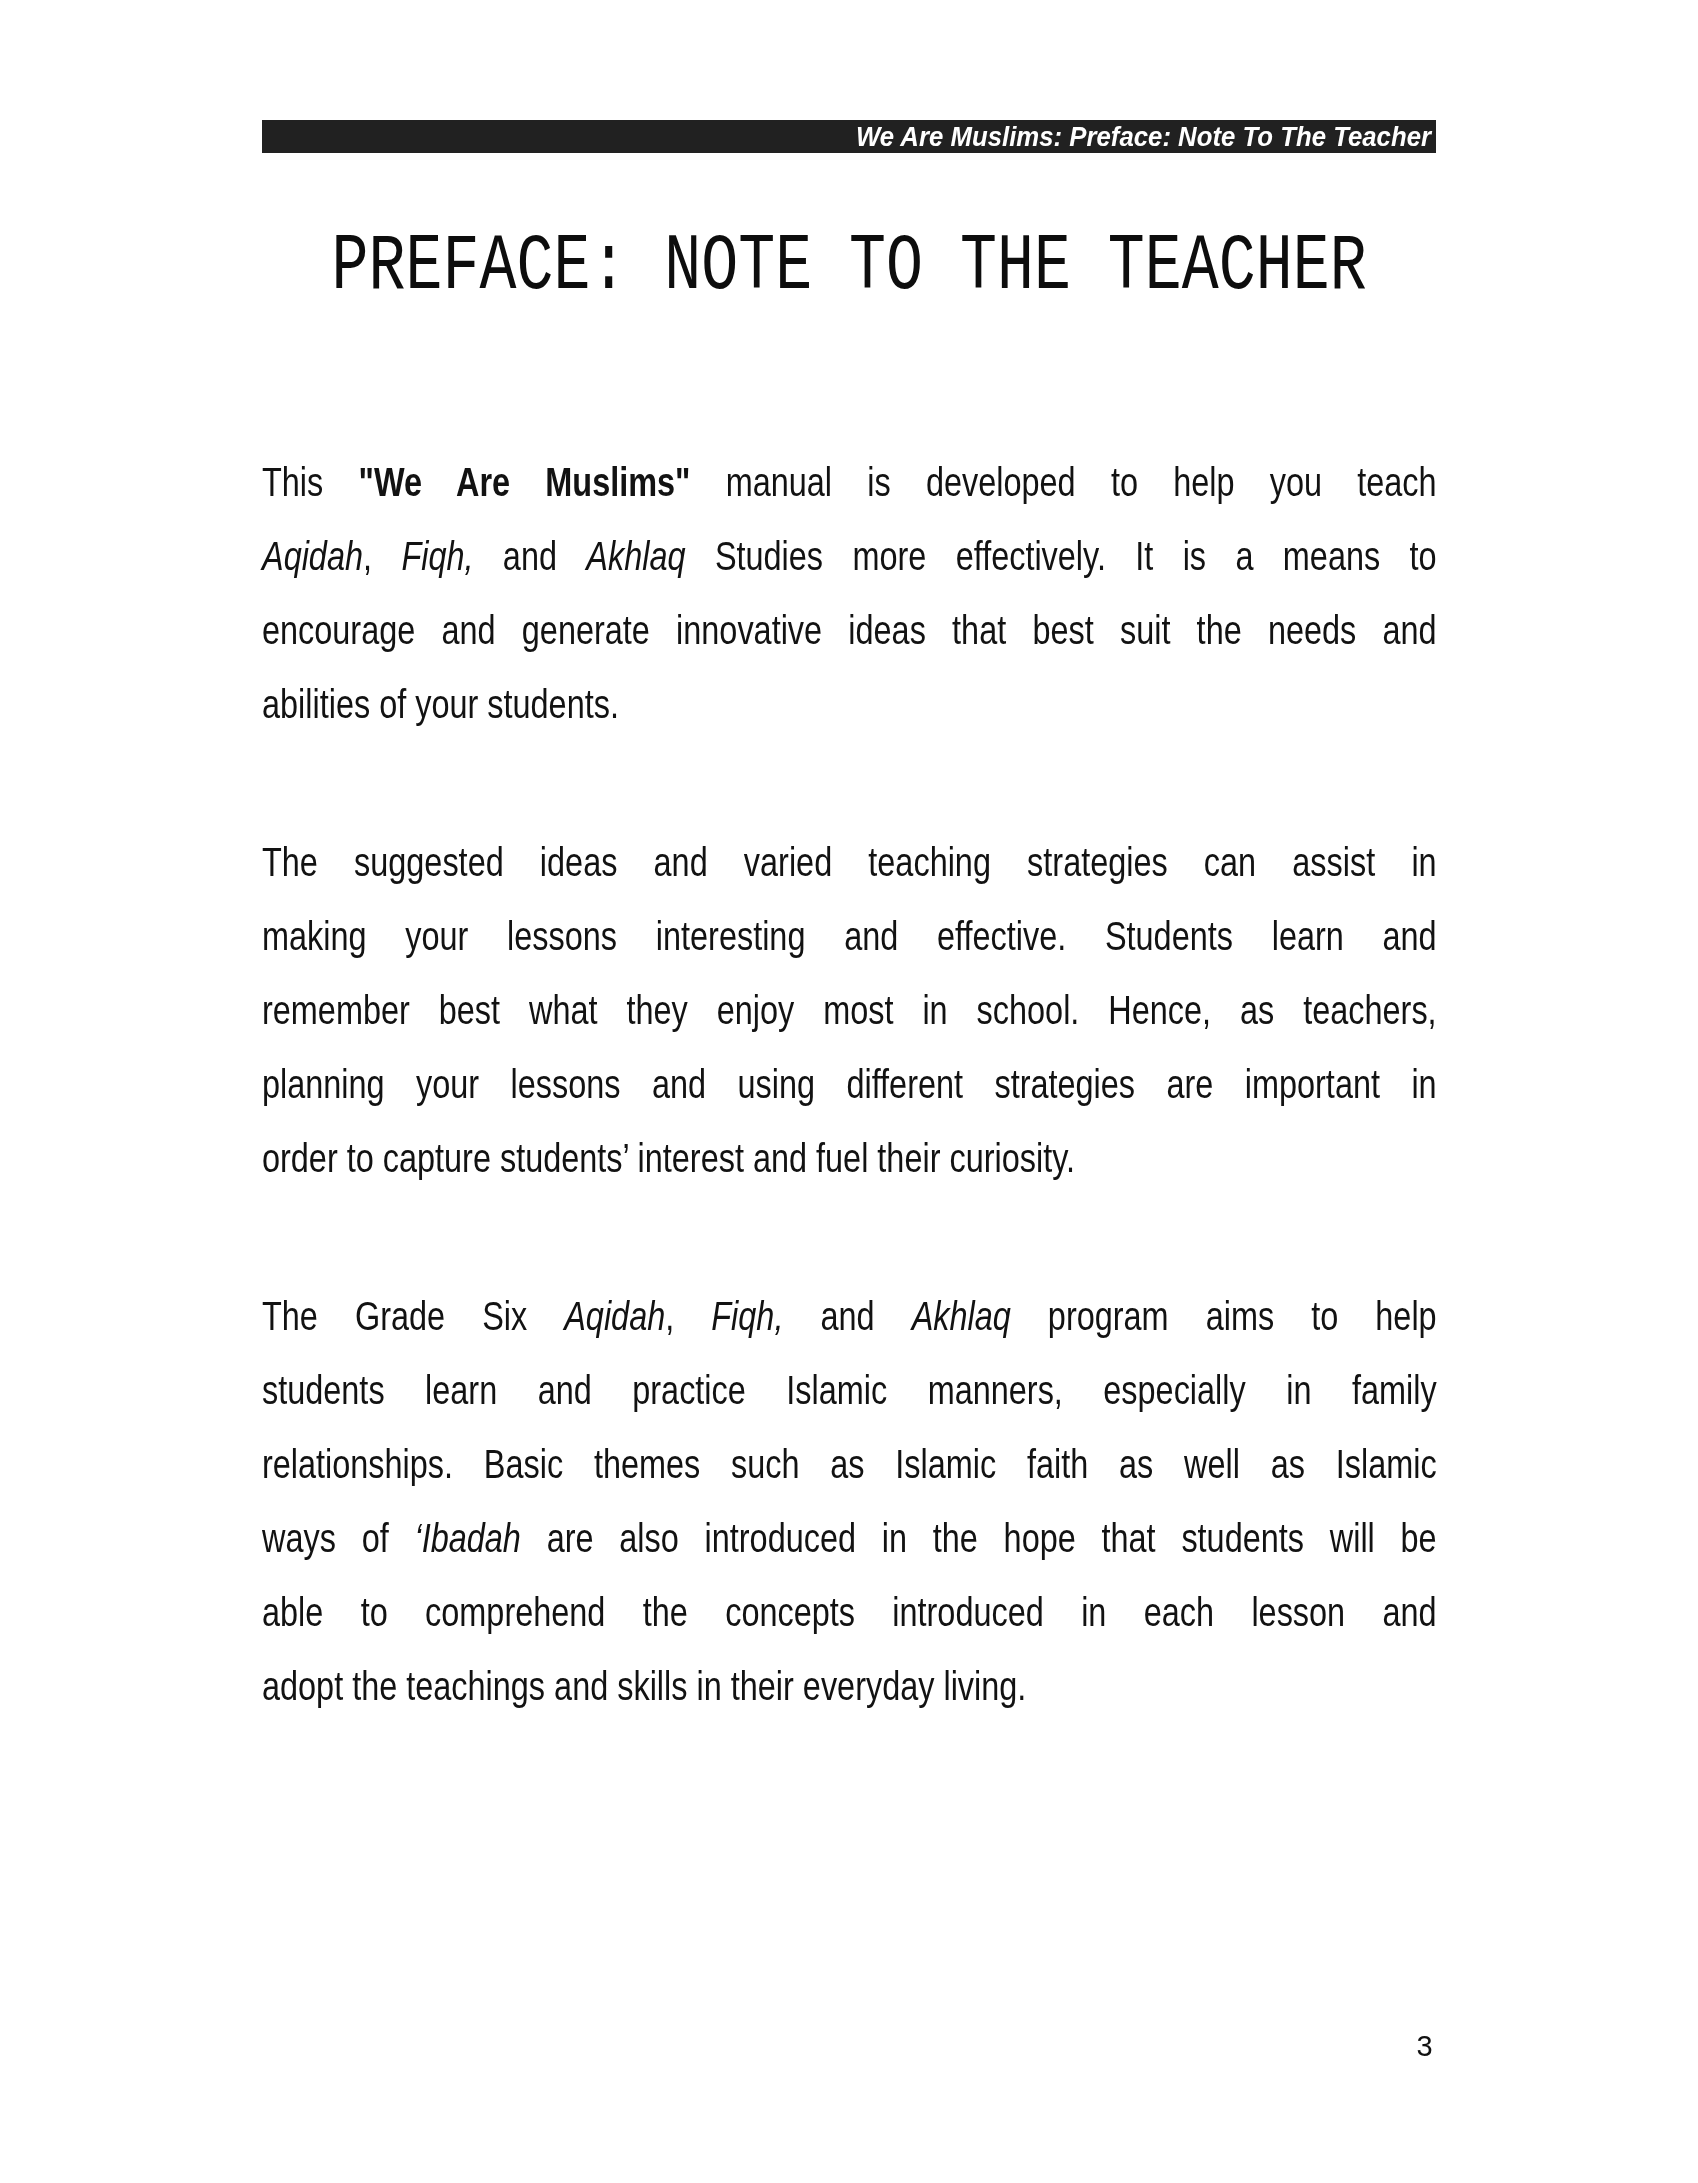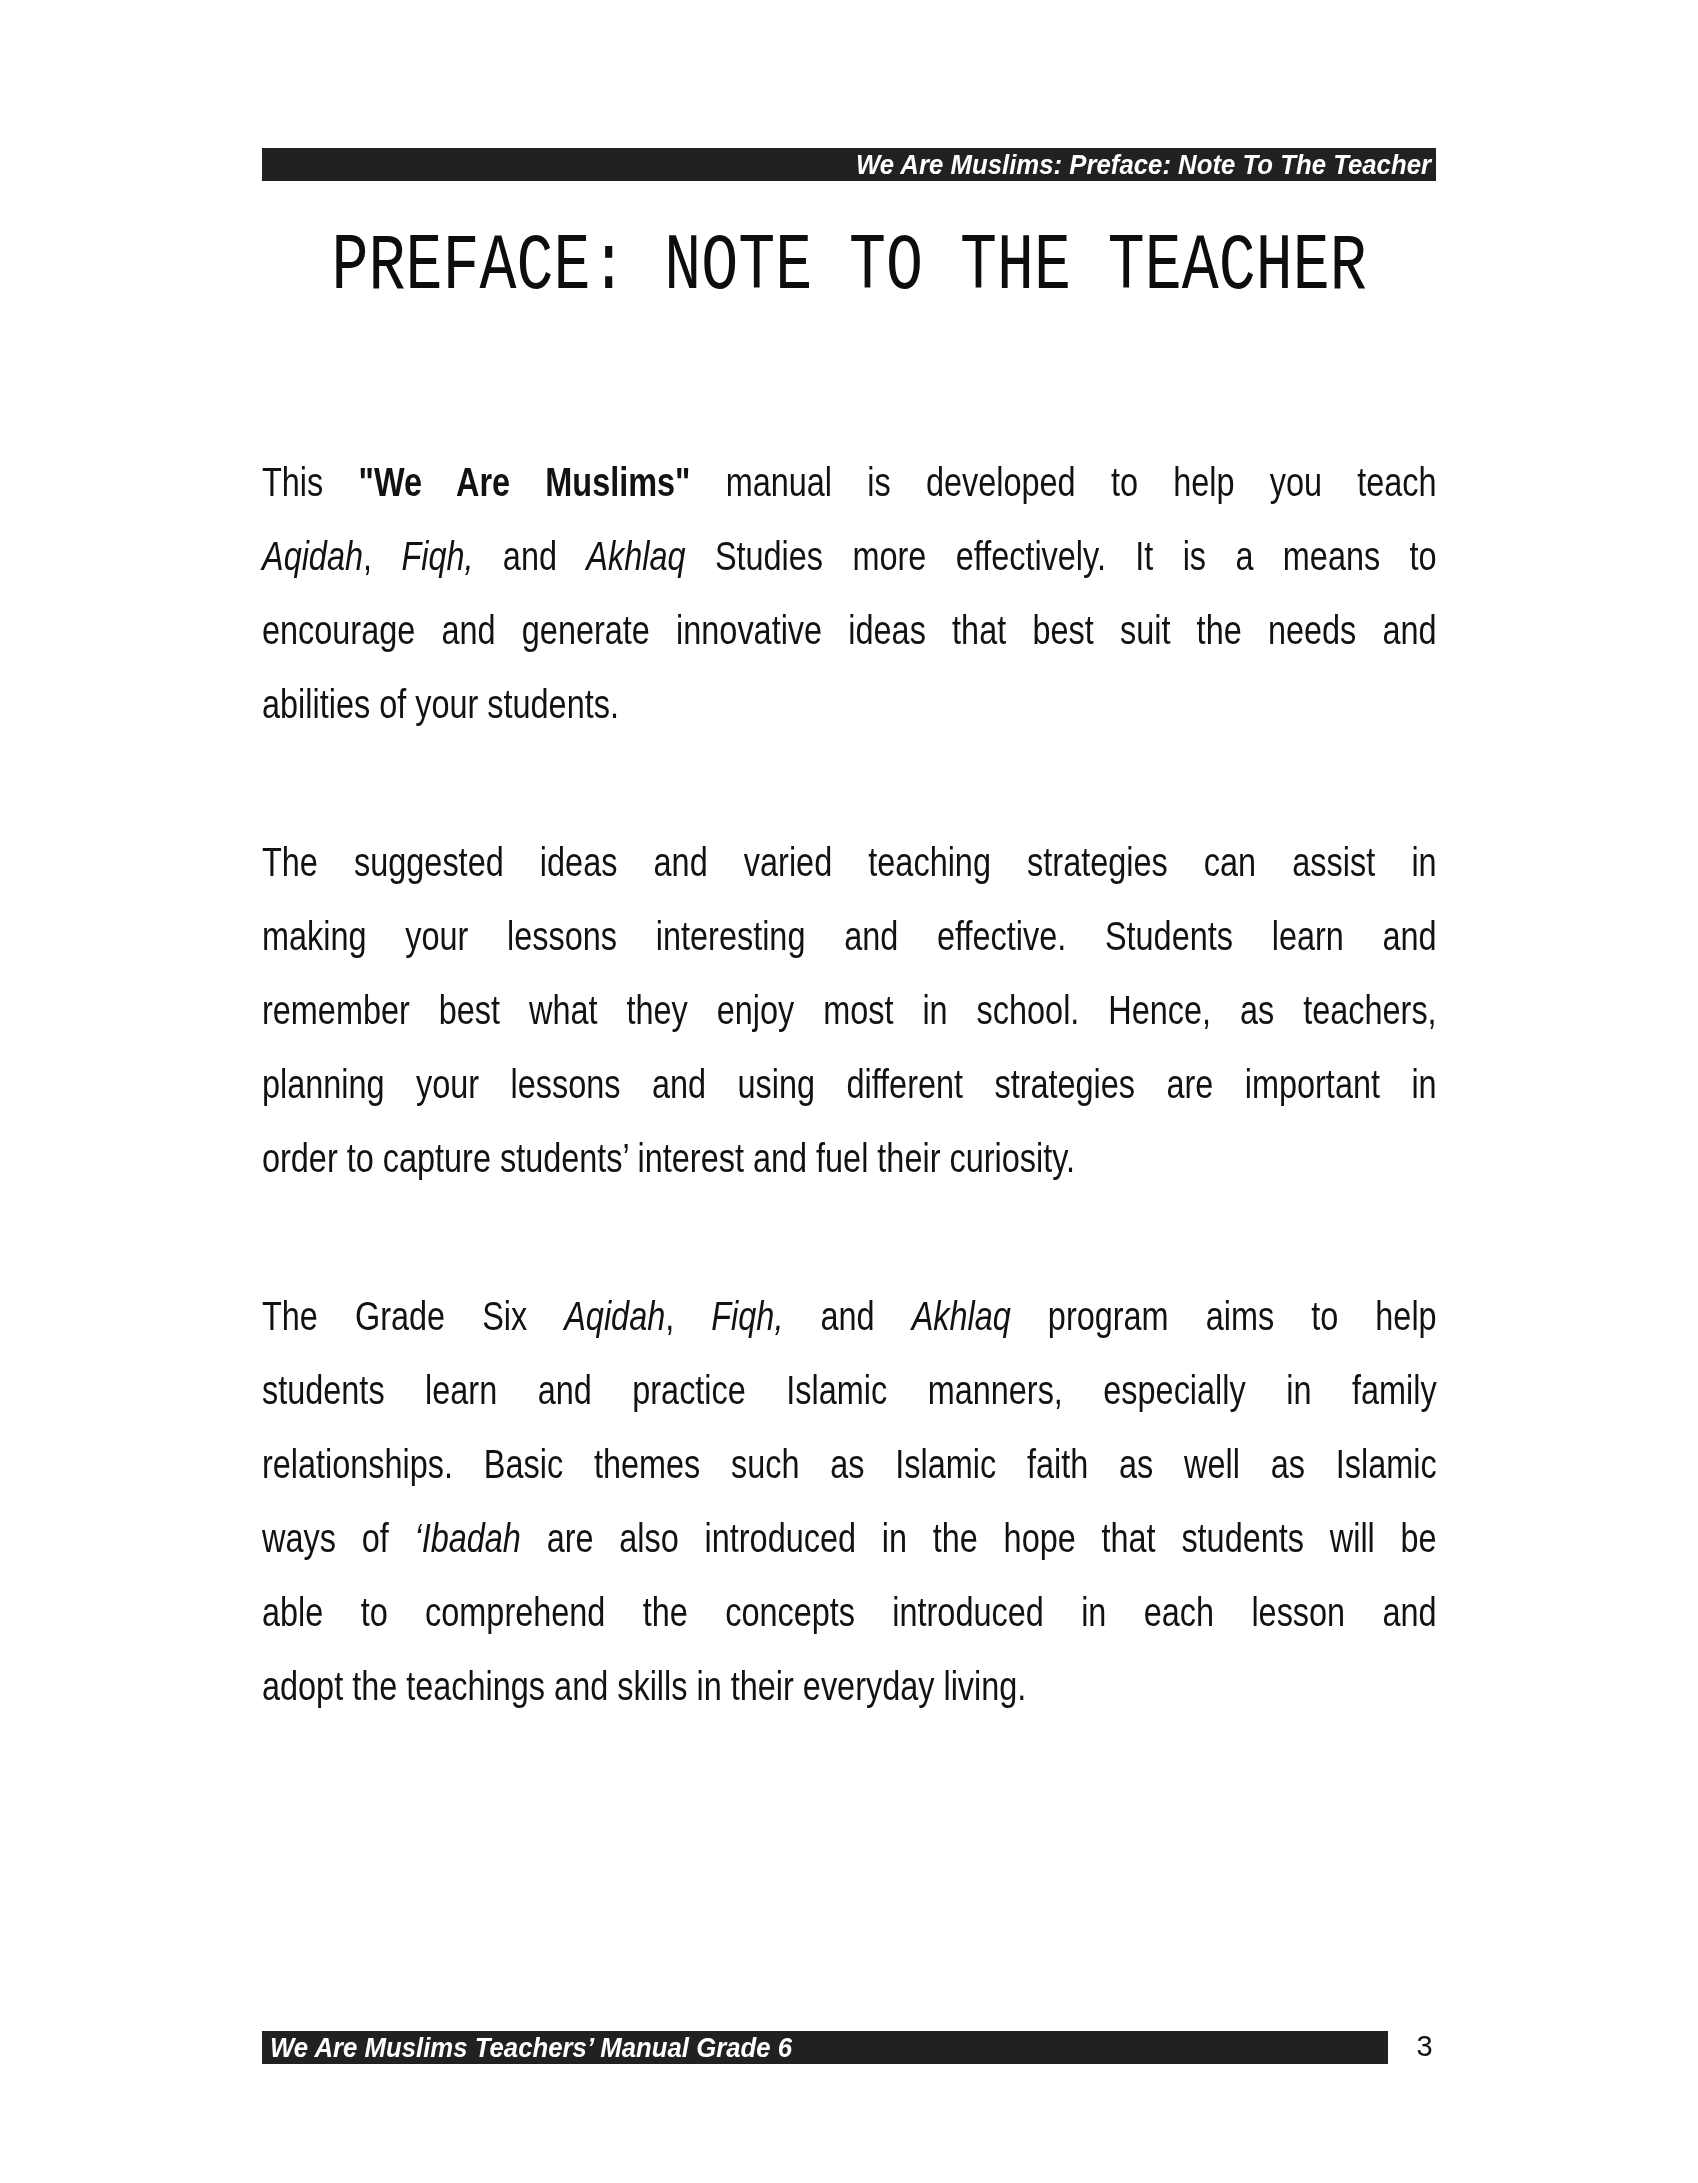--- a/index.html
+++ b/index.html
@@ -4,21 +4,21 @@
 <style>
   html,body{margin:0;padding:0;background:#fff;}
   .page{
     position:relative;width:1698px;height:2183px;background:#ffffff;
     font-family:"Liberation Sans",sans-serif;color:#121212;overflow:hidden;
   }
   
   .topbar{
     position:absolute;left:262px;top:120px;width:1174px;height:33px;
     background:#212121;display:flex;align-items:center;justify-content:flex-end;
-    padding-right:4.9px;box-sizing:border-box;margin-top:28px;
+    padding-right:4.9px;box-sizing:border-box;
   }
   .bar-text{
     color:#ffffff;font-style:italic;font-weight:bold;font-size:28px;
     white-space:nowrap;display:inline-block;
   }
   .topbar .bar-text{transform:scaleX(.92);transform-origin:100% 50%;}
   
   .title-wrap{position:absolute;left:0;top:221px;width:1698px;text-align:center;font-family:Liberation Mono, monospace;}
   .title-inner{
     display:inline-block;font-size:80px;font-weight:400;color:#0d0d0d;
@@ -77,20 +77,17 @@
       <div class="para">
         <div class="line"><span class="seg n">The Grade Six </span><span class="seg i">Aqidah</span><span class="seg n">, </span><span class="seg i">Fiqh,</span><span class="seg n"> and </span><span class="seg i">Akhlaq</span><span class="seg n"> program aims to help</span></div>
         <div class="line"><span class="seg n">students learn and practice Islamic manners, especially in family</span></div>
         <div class="line"><span class="seg n">relationships.  Basic themes such as Islamic faith as well as Islamic</span></div>
         <div class="line"><span class="seg n">ways of </span><span class="seg i">‘Ibadah</span><span class="seg n"> are also introduced in the hope that students will be</span></div>
         <div class="line"><span class="seg n">able to comprehend the concepts introduced in each lesson and</span></div>
         <div class="line last"><span class="seg n">adopt the teachings and skills in their everyday living.</span></div>
       </div>
     </main>
 
-  <div class="bottombar">
-    <span class="bar-text">We Are Muslims Teachers’ Manual Grade 6</span>
-  </div>
 
   <div class="pagenum">3</div>
 
 </div>
 
 
 </body></html>

